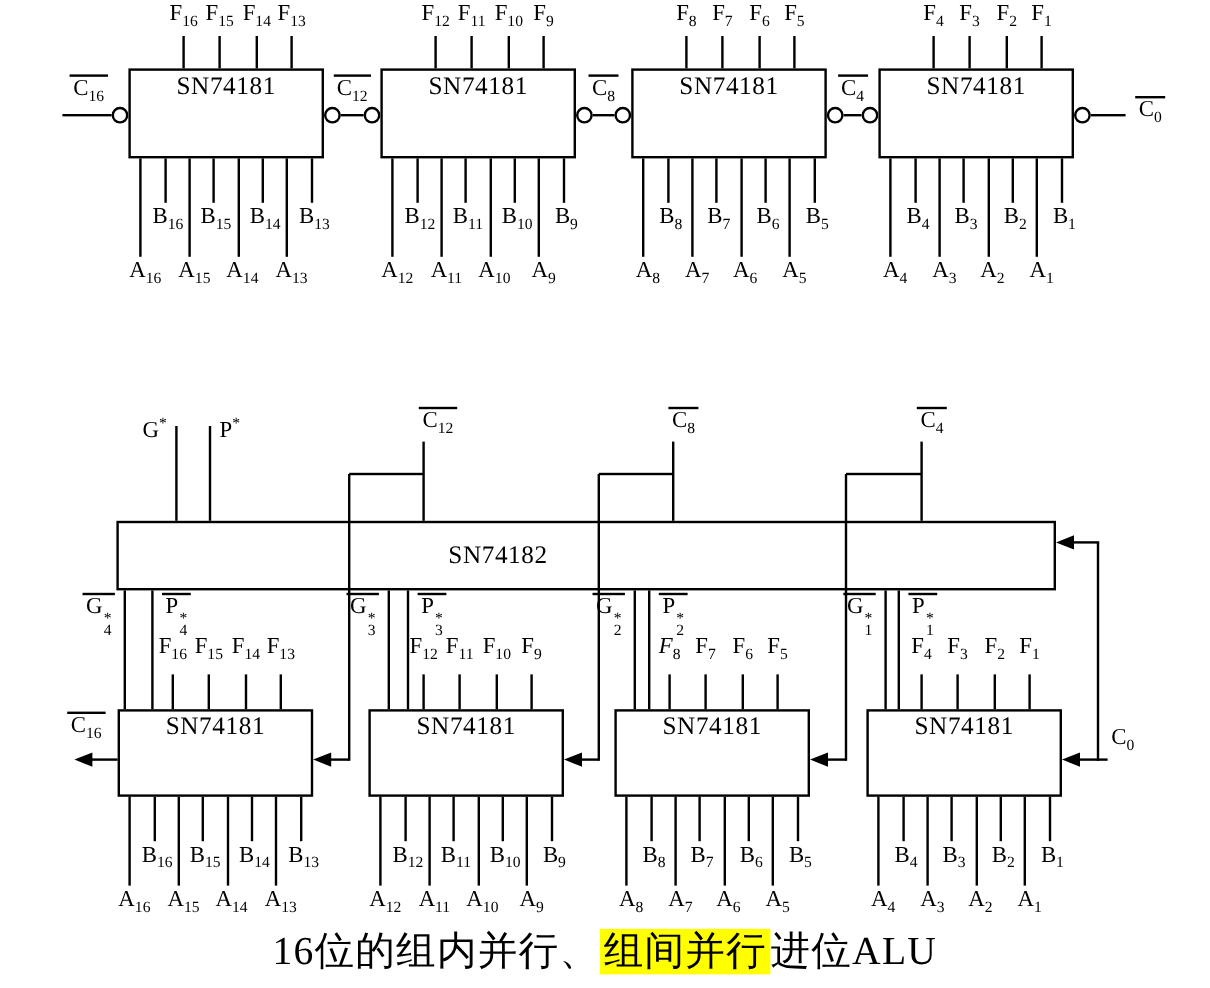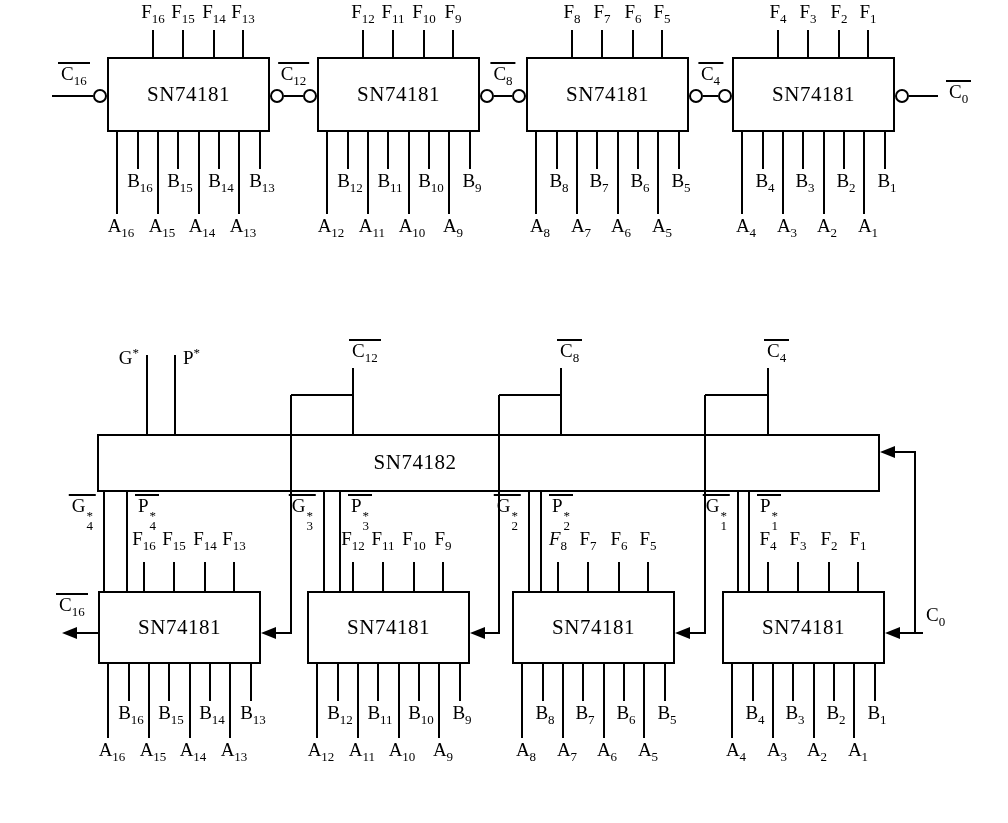--- a/index.html
+++ b/index.html
@@ -1,20 +1,20 @@
 <!DOCTYPE html>
 <html style="--ink: #000000; --hl: #ffff00;"><head>
 <meta charset="utf-8">
 <style>
   html,body{margin:0;padding:0;background:#fff;}
   #canvas{position:relative;width:1008px;height:823px;background:#fff;overflow:hidden;
           font-family:"Liberation Serif",serif;color:var(--ink,#000);}
   .ln{position:absolute;background:var(--ink,#000);}
   .chip{position:absolute;box-sizing:border-box;border:2px solid var(--ink,#000);background:#fff;
-        display:flex;align-items:center;justify-content:center;}
+        display:flex;justify-content:center;}
   .chipname{font-size:21px;letter-spacing:.5px;}
   .chipname182{position:absolute;font-size:21px;letter-spacing:.5px;transform:translateX(-50%);}
   .bub{position:absolute;box-sizing:border-box;width:14px;height:14px;border:2px solid var(--ink,#000);
        border-radius:50%;background:#fff;}
   .arr{position:absolute;width:0;height:0;border-top:6px solid transparent;
        border-bottom:6px solid transparent;border-right:15px solid var(--ink,#000);}
   .label{position:absolute;font-size:19px;line-height:1.1;white-space:nowrap;}
   .label.ctr{transform:translateX(-50%);}
   .label.rt{transform:translateX(-100%);}
   .label sub{font-size:13px;}
@@ -25,20 +25,21 @@
   .it{font-style:italic;}
   .caption{position:absolute;left:0;width:100%;text-align:center;color:#000;}
   .cap1{top:254px;font-family:"Liberation Sans",sans-serif;font-weight:bold;font-size:32px;letter-spacing:1px;}
   .cap2{top:770px;font-family:"Liberation Serif",serif;font-weight:normal;font-size:33px;letter-spacing:1px;}
   .hl{background:var(--hl,#ffff00);padding:1px 3px;}
 </style>
 </head>
 <body>
 
 <div id="canvas" style="background: rgb(255, 255, 255);">
+  <div class="caption cap2"><span>16位的组内并行、</span><span class="hl">组间并行</span><span>进位ALU</span></div>
 <div class="ln" style="left: 52px; top: 95px; width: 41px; height: 2px;"></div>
     <div class="label" style="left: 58px; top: 62px;"><span class="sig ov"><span class="">C</span><sub>16</sub></span></div>
     <div class="bub" style="left: 93px; top: 89px;"></div>
     <div class="bub" style="left: 270px; top: 89px;"></div>
     <div class="chip" style="left: 107px; top: 57px; width: 163px; height: 75px;">
       <div class="chipname">SN74181</div>
     </div>
     <div class="ln" style="left: 152px; top: 30px; width: 2px; height: 27px;"></div>
     <div class="label ctr" style="left: 153px; top: 2px;"><span class="sig"><span class="">F</span><sub>16</sub></span></div>
     <div class="ln" style="left: 182px; top: 30px; width: 2px; height: 27px;"></div>

